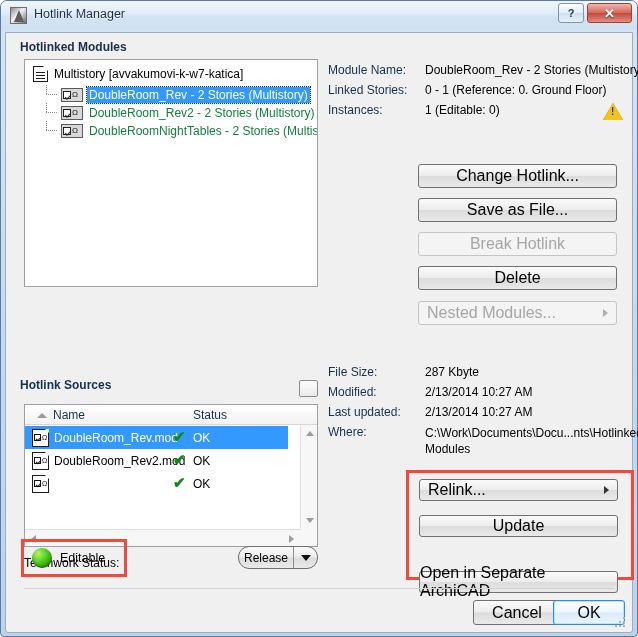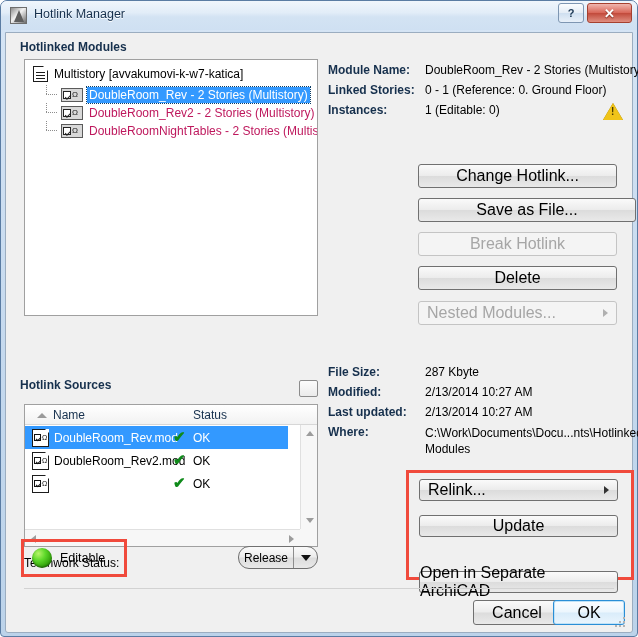--- a/index.html
+++ b/index.html
@@ -68,21 +68,21 @@
     border-radius: 0 0 3px 3px;
   }
 
   .grp-label {
     position: absolute; font-weight: bold; font-size: 12px; color: #16304d;
   }
 
   
   .tree-box {
     position: absolute; left: 18px; top: 26px;
-    width: 294px; height: 257px;
+    width: 294px; height: 228px;
     background: #ffffff;
     border: 1px solid #a0a0a0;
     overflow: hidden;
   }
   .tree-root {
     position: absolute; left: 8px; top: 6px;
     display: flex; align-items: center; gap: 6px;
     white-space: nowrap;
   }
   .icon-doc {
@@ -125,29 +125,29 @@
   }
   .mod-icon .sq {
     width:8px; height:8px; border:1px solid #222; background:#fff; position:relative;
   }
   .mod-icon .sq::after{
     content:""; position:absolute; left:1px; top:3px; width:5px; height:2px;
     border-left:1.5px solid #222; border-bottom:1.5px solid #222;
     transform: rotate(-45deg);
   }
   .mod-icon .om { font-size:8px; line-height:8px; color:#222; }
-  .tree-label { font-size: 12px; color: #be185d; padding: 1px 2px; }
+  .tree-label { font-size: 12px; color: #15803d; padding: 1px 2px; }
   .tree-item.selected .tree-label {
     background: #3399ff; color: #ffffff;
     outline: 1px dotted #0b3d66;
   }
 
   
   .detail-row { position: absolute; font-size: 12px; color: #000; white-space: nowrap; }
-  .detail-key { position: absolute; font-weight: bold; font-size: 12px; color: #16304d; }
+  .detail-key { position: absolute; font-weight: normal; font-size: 12px; color: #16304d; }
   .warn-icon {
     position: absolute; width: 0; height: 0;
     border-left: 10px solid transparent;
     border-right: 10px solid transparent;
     border-bottom: 17px solid #f0c419;
     filter: drop-shadow(0 0 0.4px #8a6d00);
   }
   .warn-icon::after{
     content:"!"; position:absolute; left:-2px; top:4px;
     font-size:10px; font-weight:bold; color:#4a3a00; line-height:1;
@@ -359,21 +359,21 @@
     <div class="detail-row" style="left:419px; top:30px;">DoubleRoom_Rev - 2 Stories (Multistory)</div>
 
     <div class="detail-key" style="left:322px; top:50px;">Linked Stories:</div>
     <div class="detail-row" style="left:419px; top:50px;">0 - 1 (Reference: 0. Ground Floor)</div>
 
     <div class="detail-key" style="left:322px; top:70px;">Instances:</div>
     <div class="detail-row" style="left:419px; top:70px;">1 (Editable: 0)</div>
     <div class="warn-icon" style="left:597px; top:70px;"></div>
 
     <div class="btn" style="left:412px; top:131px; width:199px; height:24px;">Change Hotlink...</div>
-    <div class="btn" style="left:412px; top:165px; width:218px; height:24px;">Save as File...</div>
+    <div class="btn" style="left:412px; top:165px; width:199px; height:24px;">Save as File...</div>
     <div class="btn disabled" style="left:412px; top:199px; width:199px; height:24px;">Break Hotlink</div>
     <div class="btn" style="left:412px; top:233px; width:199px; height:24px;">Delete</div>
     <div class="btn dropdown disabled" style="left:412px; top:268px; width:199px; height:24px;">
       <span>Nested Modules...</span>
       <span class="caret-r"></span>
     </div>
 
     <div class="grp-label" style="left:14px; top:345px;">Hotlink Sources</div>
     <div class="expand-btn">
       <span class="caret-r" style="position:static;margin:0;border-left-color:#222;"></span>

